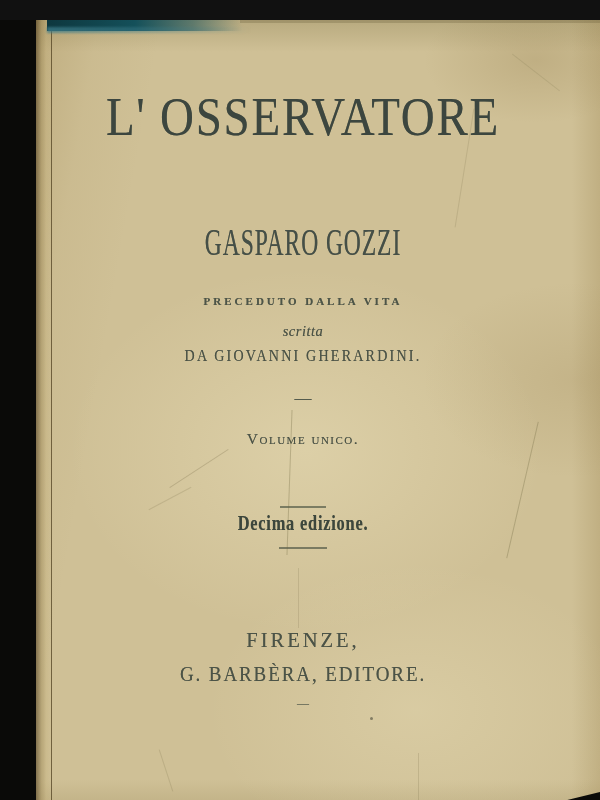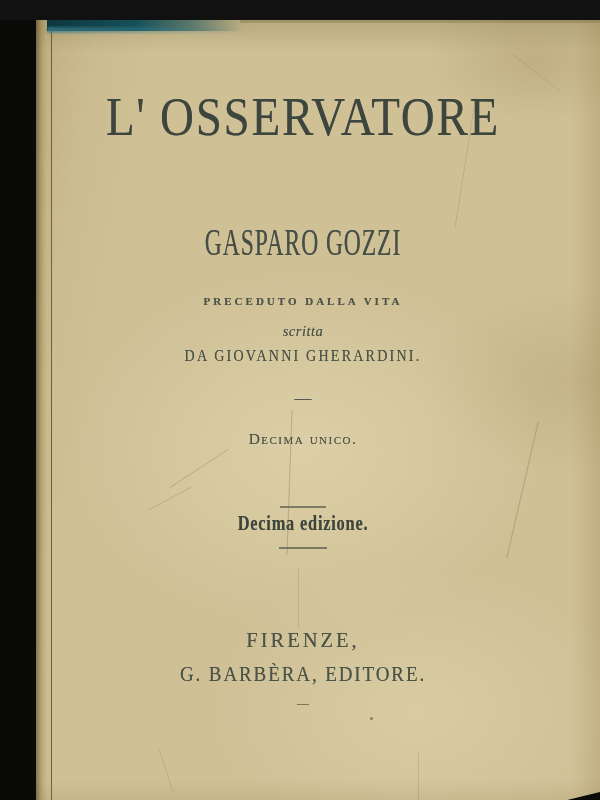--- a/index.html
+++ b/index.html
@@ -116,21 +116,21 @@
     <div class="line l-author">GASPARO GOZZI</div>
 
     <div class="line l-preceded">PRECEDUTO DALLA VITA</div>
 
     <div class="line l-scritta">scritta</div>
 
     <div class="line l-gherard">DA GIOVANNI GHERARDINI.</div>
 
     <div class="line l-dash1">—</div>
 
-    <div class="line l-volume">Decima unico.</div>
+    <div class="line l-volume">Volume unico.</div>
 
     <div class="rule rule-1"></div>
 
     <div class="line l-edition">Decima edizione.</div>
 
     <div class="rule rule-2"></div>
 
     <div class="line l-firenze">FIRENZE,</div>
 
     <div class="line l-publisher">G. BARBÈRA, EDITORE.</div>

